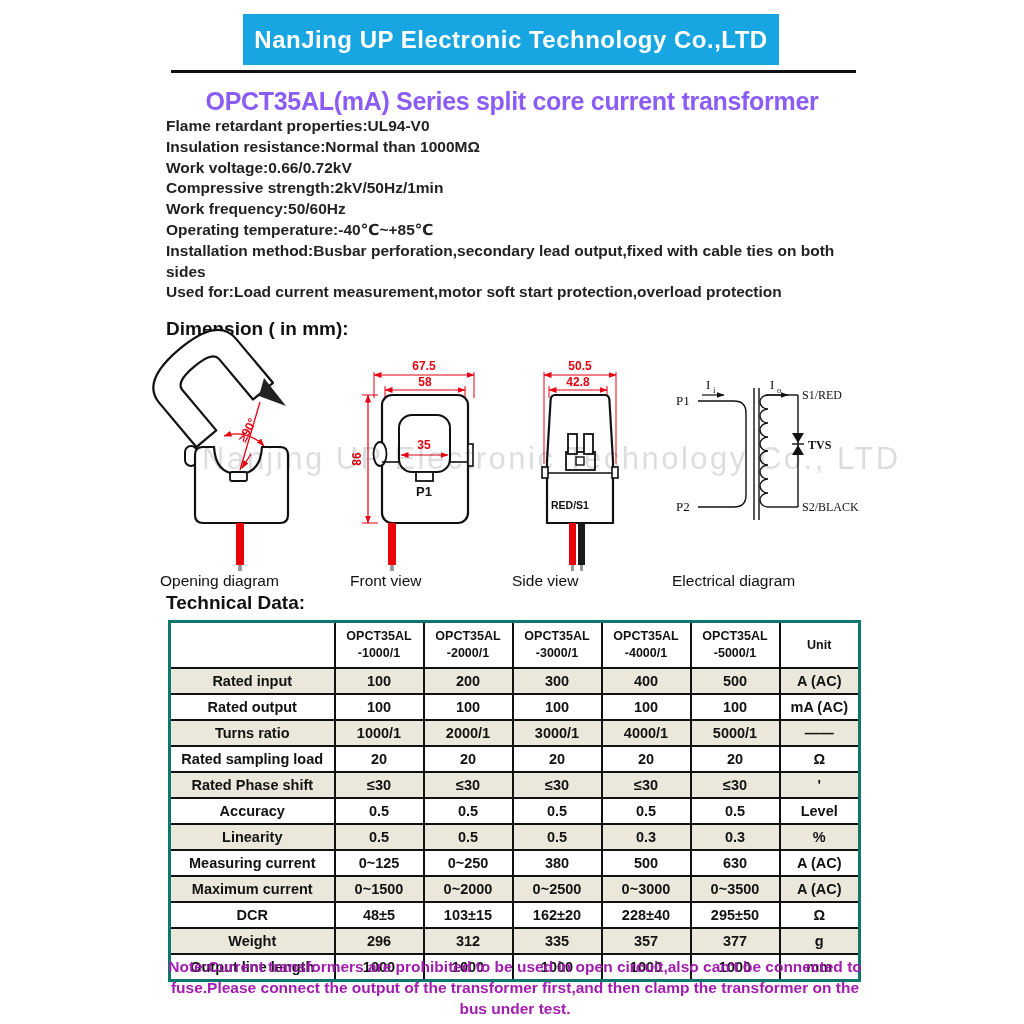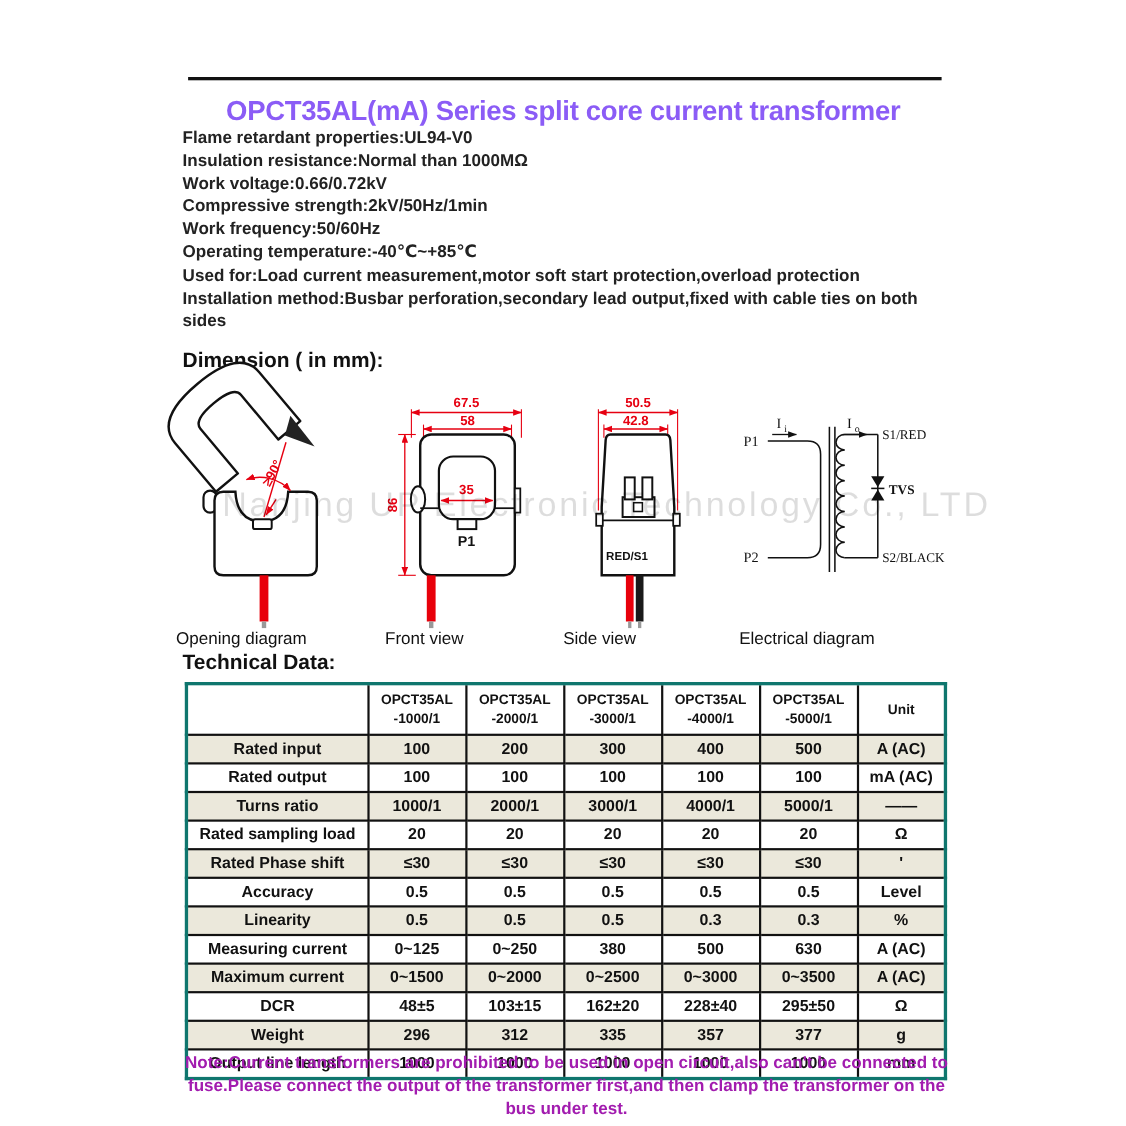--- a/index.html
+++ b/index.html
@@ -37,34 +37,37 @@
   .ttable tr.shade td{background:#ebe8db;}
   .note{position:absolute;left:166px;top:956px;width:698px;font-size:15.5px;font-weight:bold;
         line-height:21px;color:#a21caf;text-align:center;}
   .cad{font-family:"Liberation Serif","DejaVu Serif",serif;}
 </style>
 </head>
 <body>
 
 <div class="page">
 
+  <div class="banner">
+    <span class="banner-text">NanJing UP Electronic Technology Co.,LTD</span>
+  </div>
 
   <div class="rule"></div>
 
   <div class="title">OPCT35AL(mA) Series split core current transformer</div>
 
   <div class="specs">
     <div>Flame retardant properties:UL94-V0</div>
     <div>Insulation resistance:Normal than 1000MΩ</div>
     <div>Work voltage:0.66/0.72kV</div>
     <div>Compressive strength:2kV/50Hz/1min</div>
     <div>Work frequency:50/60Hz</div>
     <div>Operating temperature:-40℃~+85℃</div>
+    <div>Installation method:Busbar perforation,secondary lead output,fixed with cable ties on both sides</div>
     <div>Used for:Load current measurement,motor soft start protection,overload protection</div>
-    <div>Installation method:Busbar perforation,secondary lead output,fixed with cable ties on both sides</div>
   </div>
 
   <div class="h-section" id="dim-heading">Dimension ( in mm):</div>
 
   <svg class="draw" id="svg-opening" viewBox="0 0 210 232">
     <defs>
       <marker id="mr" markerWidth="9" markerHeight="7" refX="7.5" refY="3" orient="auto-start-reverse" markerUnits="userSpaceOnUse">
         <path d="M0,0 L8,3 L0,6 Z" fill="#e60011"></path>
       </marker>
       <marker id="mb" markerWidth="9" markerHeight="7" refX="7.5" refY="3" orient="auto-start-reverse" markerUnits="userSpaceOnUse">

